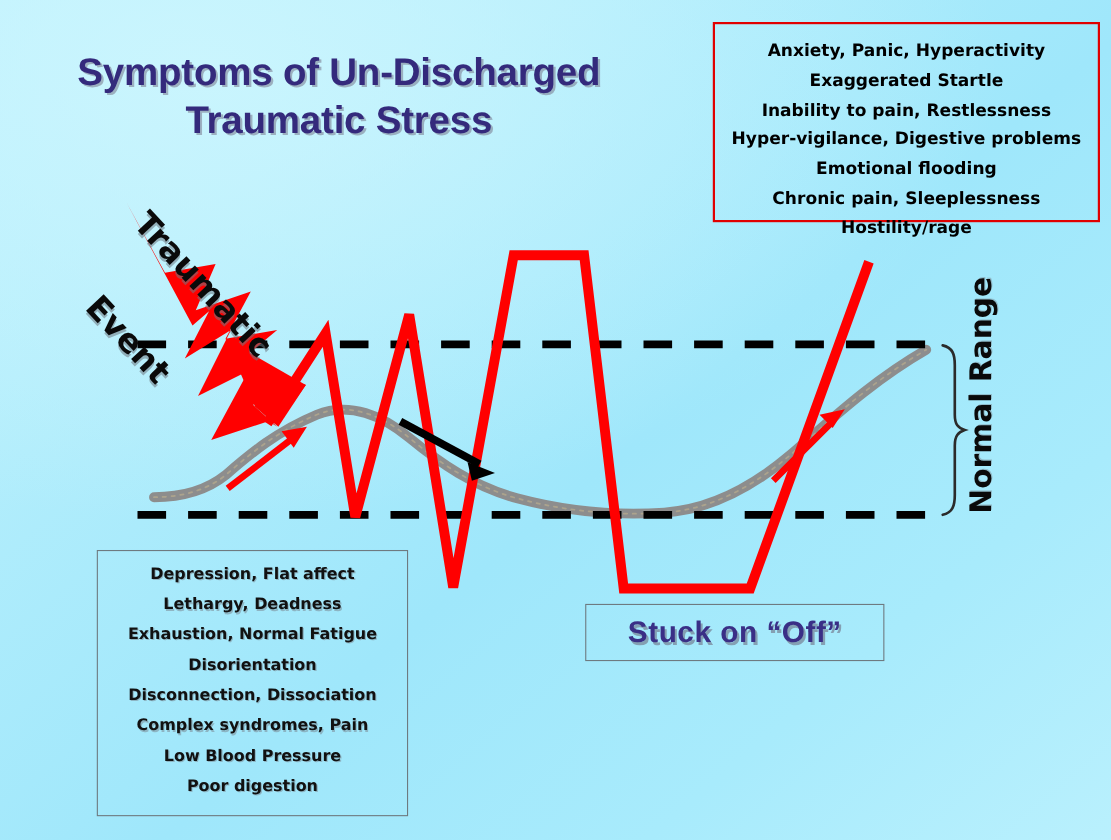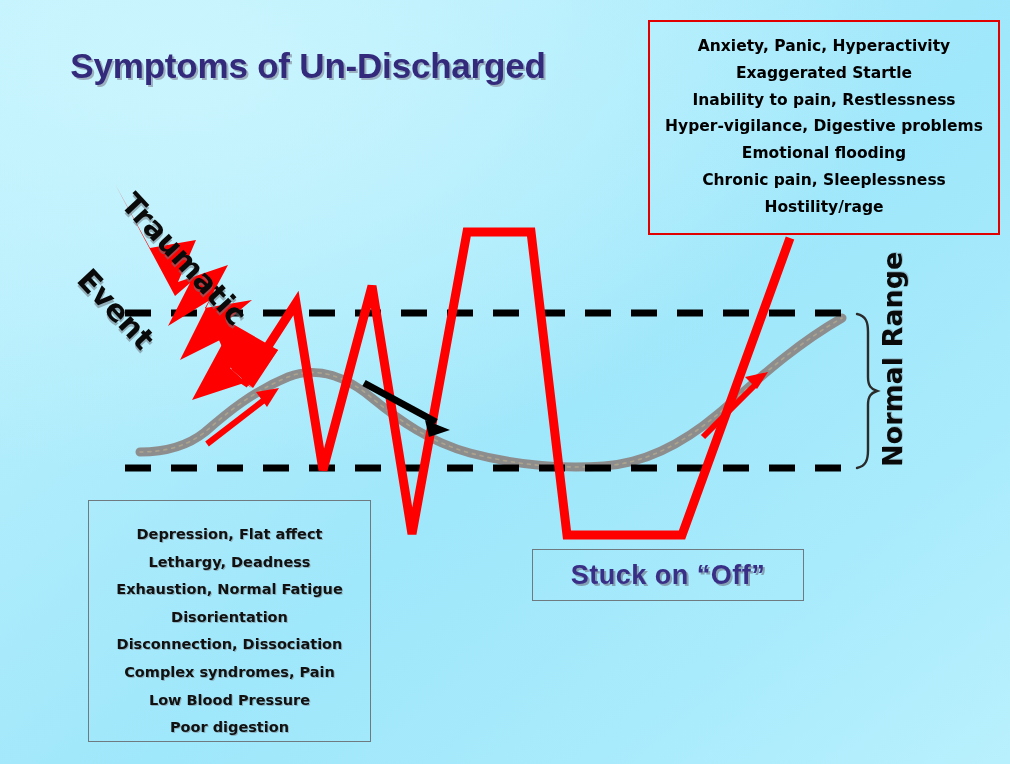--- a/index.html
+++ b/index.html
@@ -53,40 +53,40 @@
   .panel {
     position: absolute;
     box-sizing: border-box;
     text-align: center;
     background: transparent;
   }
   #panel-hyper {
     left: 648px;
     top: 20px;
     width: 352px;
-    height: 215px;
+    height: 182px;
     border: 2px solid #e00000;
     padding-top: 11px;
   }
   #panel-hyper .line {
     display: block;
     font-family: "DejaVu Sans", sans-serif;
     font-weight: bold;
     font-size: 15.5px;
     line-height: 26.8px;
     color: #000000;
     white-space: nowrap;
   }
   #panel-hypo {
     left: 88px;
     top: 500px;
     width: 283px;
     height: 242px;
     border: 1px solid #6e7a80;
-    padding-top: 20px;
+    padding-top: 8px;
   }
   #panel-hypo .line {
     display: block;
     font-family: "DejaVu Sans", sans-serif;
     font-weight: bold;
     font-size: 14.5px;
     line-height: 27.6px;
     color: #111111;
     white-space: nowrap;
     text-shadow: 1px 1px 0 rgba(120,130,140,0.5);
@@ -167,20 +167,21 @@
 </style>
 </head>
 <body>
 
 <div id="slide">
 
   <div id="bg-overlay"></div>
 
   <div id="title">
     <span class="tline">Symptoms of Un-Discharged</span>
+    <span class="tline">Traumatic Stress</span>
   </div>
 
   <svg id="art" viewBox="0 0 1010 764">
 
     <path d="M 140,452 C 160,452 185,448 205,432
              C 228,412 252,392 288,377
              C 318,365 348,378 372,398
              C 400,421 430,442 470,453
              C 515,465 560,469 604,466
              C 648,463 686,441 718,414

